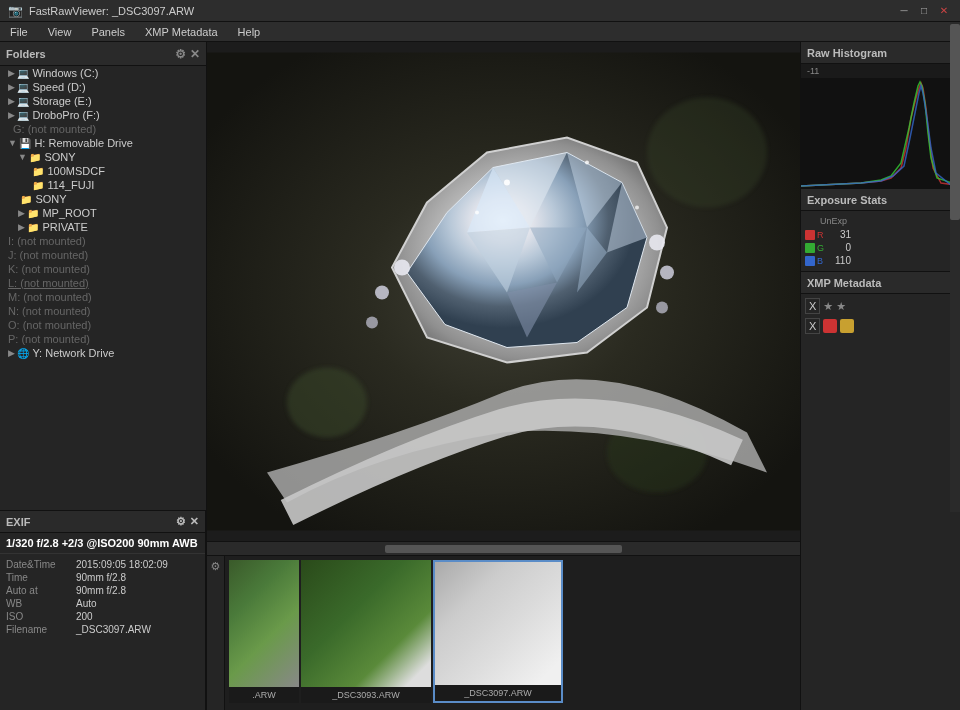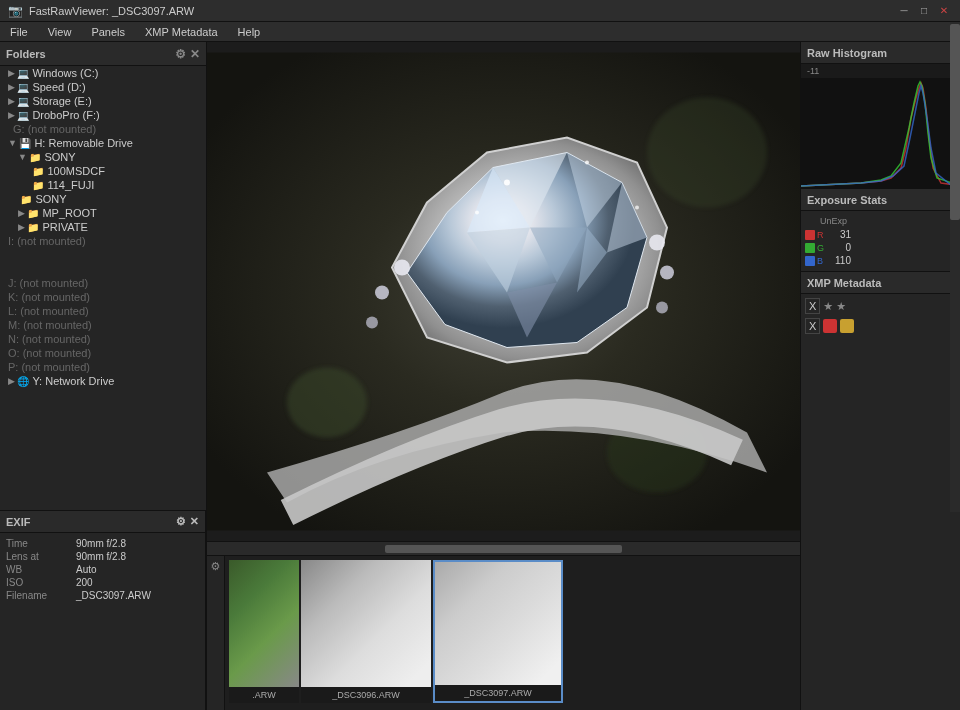--- a/index.html
+++ b/index.html
@@ -204,29 +204,29 @@
         <span class="folder-arrow">▶</span>
         <span class="folder-icon folder-yellow">📁</span>
         <span>PRIVATE</span>
       </div>
       <div class="folder-item">
         <span class="indent" style="width:4px;"></span>
         <span style="color:#666;">I: (not mounted)</span>
       </div>
       <div class="folder-item">
         <span class="indent" style="width:4px;"></span>
-        <span style="color:#666;margin-top:28px;">J: (not mounted)</span>
+        <span style="color:#666;">J: (not mounted)</span>
       </div>
       <div class="folder-item">
         <span class="indent" style="width:4px;"></span>
         <span style="color:#666;">K: (not mounted)</span>
       </div>
       <div class="folder-item">
         <span class="indent" style="width:4px;"></span>
-        <span style="color:#666;">L: (not mounted)</span>
+        <span style="color:#666;text-decoration:underline;">L: (not mounted)</span>
       </div>
       <div class="folder-item">
         <span class="indent" style="width:4px;"></span>
         <span style="color:#666;">M: (not mounted)</span>
       </div>
       <div class="folder-item">
         <span class="indent" style="width:4px;"></span>
         <span style="color:#666;">N: (not mounted)</span>
       </div>
       <div class="folder-item">
@@ -246,27 +246,32 @@
     </div>
 
     <div id="exif-panel" style="height:200px;">
       <div id="exif-header">
         <span>EXIF</span>
         <div class="icons">
           <span>⚙</span>
           <span>✕</span>
         </div>
       </div>
+      <div id="exif-summary">1/320 f/2.8 +2/3 @ISO200 90mm AWB</div>
       <div id="exif-table">
+        <div class="exif-row">
+          <span class="exif-label">Date&amp;Time</span>
+          <span class="exif-value">2015:09:05 18:02:09</span>
+        </div>
         <div class="exif-row">
           <span class="exif-label">Time</span>
           <span class="exif-value">90mm f/2.8</span>
         </div>
         <div class="exif-row">
-          <span class="exif-label">Lens at</span>
+          <span class="exif-label">Auto at</span>
           <span class="exif-value">90mm f/2.8</span>
         </div>
         <div class="exif-row">
           <span class="exif-label">WB</span>
           <span class="exif-value">Auto</span>
         </div>
         <div class="exif-row">
           <span class="exif-label">ISO</span>
           <span class="exif-value">200</span>
         </div>
@@ -353,27 +358,27 @@
       <div style="display:flex;align-items:center;flex-direction:column;width:18px;background:#252525;border-right:1px solid #111;">
         <span style="color:#888;font-size:11px;cursor:pointer;margin-top:4px;">⚙</span>
       </div>
       <div id="filmstrip-items">
 
         <div class="film-item" style="width:70px;">
           <div class="film-thumb thumb-1"></div>
           <div class="film-label">.ARW</div>
         </div>
 
-
-
-
         <div class="film-item">
-          <div class="film-thumb" style="background:linear-gradient(135deg,#888 0%,#bbb 30%,#ddd 60%,#eee 90%);"></div>
-          <div class="film-label">_DSC3096.ARW</div>
-        </div>
+          <div class="film-thumb thumb-2"></div>
+          <div class="film-label">_DSC3093.ARW</div>
+        </div>
+
+
+
 
         <div class="film-item active">
           <div class="film-thumb" style="background:linear-gradient(135deg,#aaa 0%,#ccc 30%,#ddd 60%,#f0f0f0 90%);"></div>
           <div class="film-label">_DSC3097.ARW</div>
         </div>
       </div>
     </div>
   </div>
 
   <div id="right-panel">

